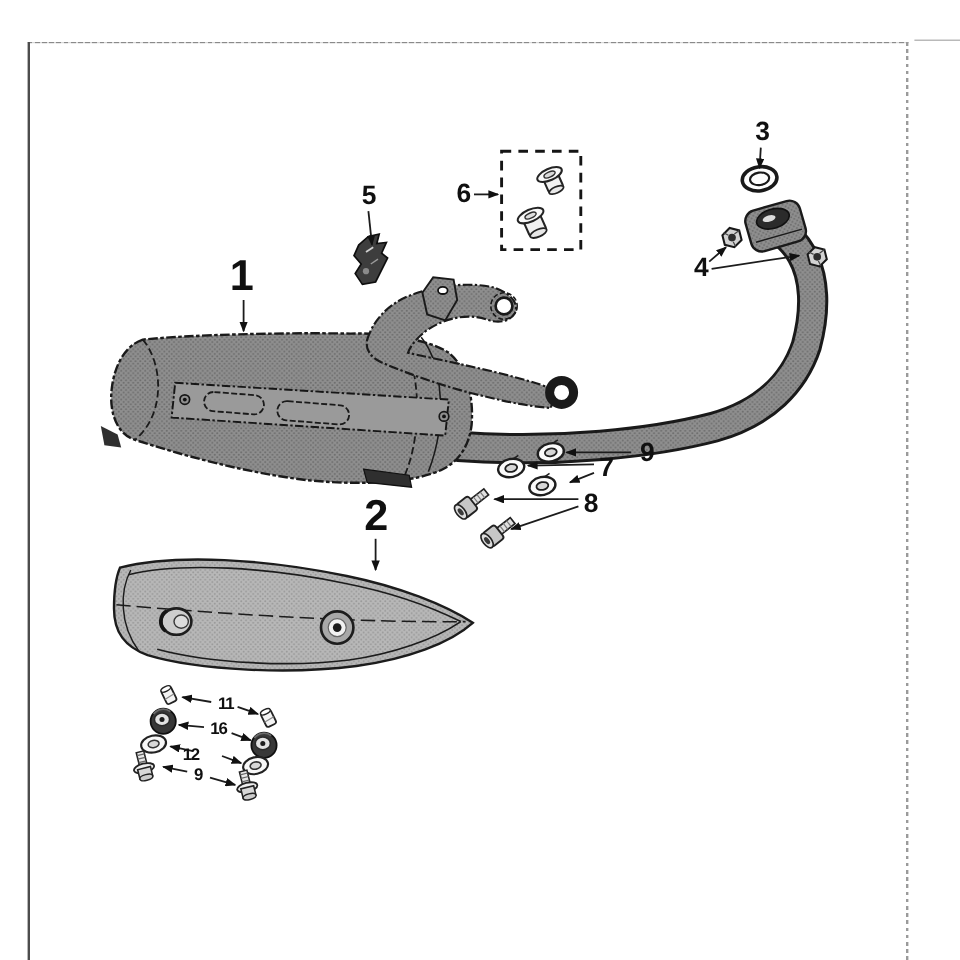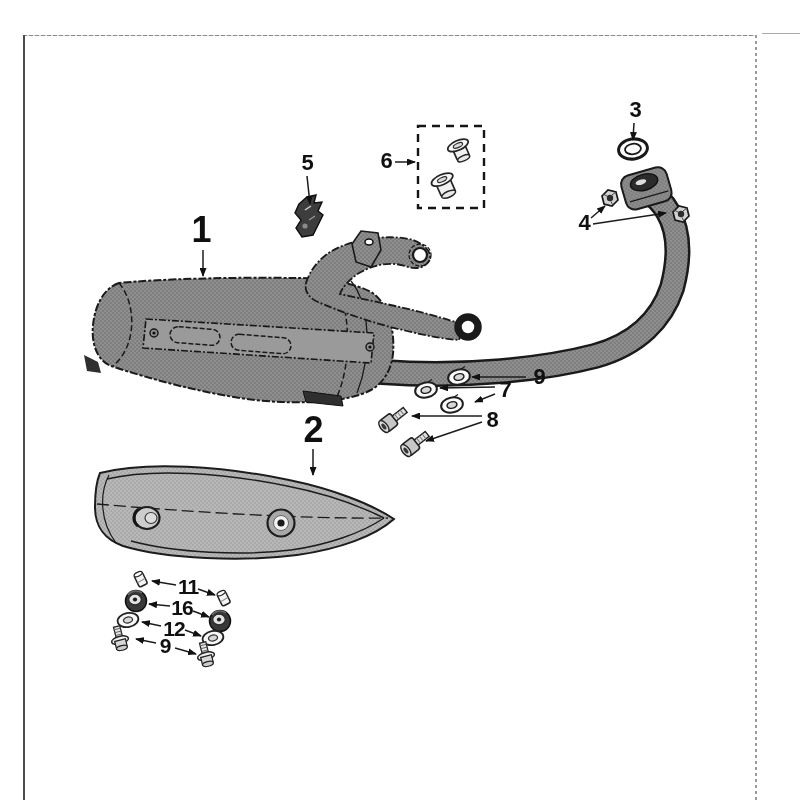--- a/index.html
+++ b/index.html
@@ -14,21 +14,21 @@
     background:repeating-linear-gradient(to bottom,#9a9a9a 0 3px,#ffffff 3px 6px);}
   .frame-edge{position:absolute;left:762px;top:33px;width:38px;height:1px;background:#a8a8a8;}
   svg.art{position:absolute;left:0;top:0;}
   .co{
     position:absolute;transform:translate(-50%,-50%);
     color:#101010;font-weight:700;line-height:1;white-space:nowrap;
     letter-spacing:-1px;
   }
   .co.big{font-size:36px;}
   .co.mid{font-size:22px;}
-  .co.sm{font-size:21px;}
+  .co.sm{font-size:14px;}
 </style>
 </head>
 <body>
 
 <div class="stage">
 
   <div class="frame-top"></div>
   <div class="frame-left"></div>
   <div class="frame-right"></div>
   <div class="frame-edge"></div>
@@ -274,16 +274,16 @@
   <div class="co big" style="left:313px;top:430px">2</div>
   <div class="co mid" style="left:635px;top:110px">3</div>
   <div class="co mid" style="left:584px;top:223px">4</div>
   <div class="co mid" style="left:307px;top:163px">5</div>
   <div class="co mid" style="left:386px;top:161px">6</div>
   <div class="co mid" style="left:505px;top:390px">7</div>
   <div class="co mid" style="left:492px;top:420px">8</div>
   <div class="co sm" style="left:165px;top:645px">9</div>
   <div class="co sm" style="left:182px;top:607px">16</div>
   <div class="co sm" style="left:188px;top:586px">11</div>
-  <div class="co sm" style="left:174px;top:628px">12</div>
+  <div class="co sm" style="left:159px;top:628px">12</div>
   <div class="co mid" style="left:539px;top:377px">9</div>
 
 </div>
 
 </body></html>

